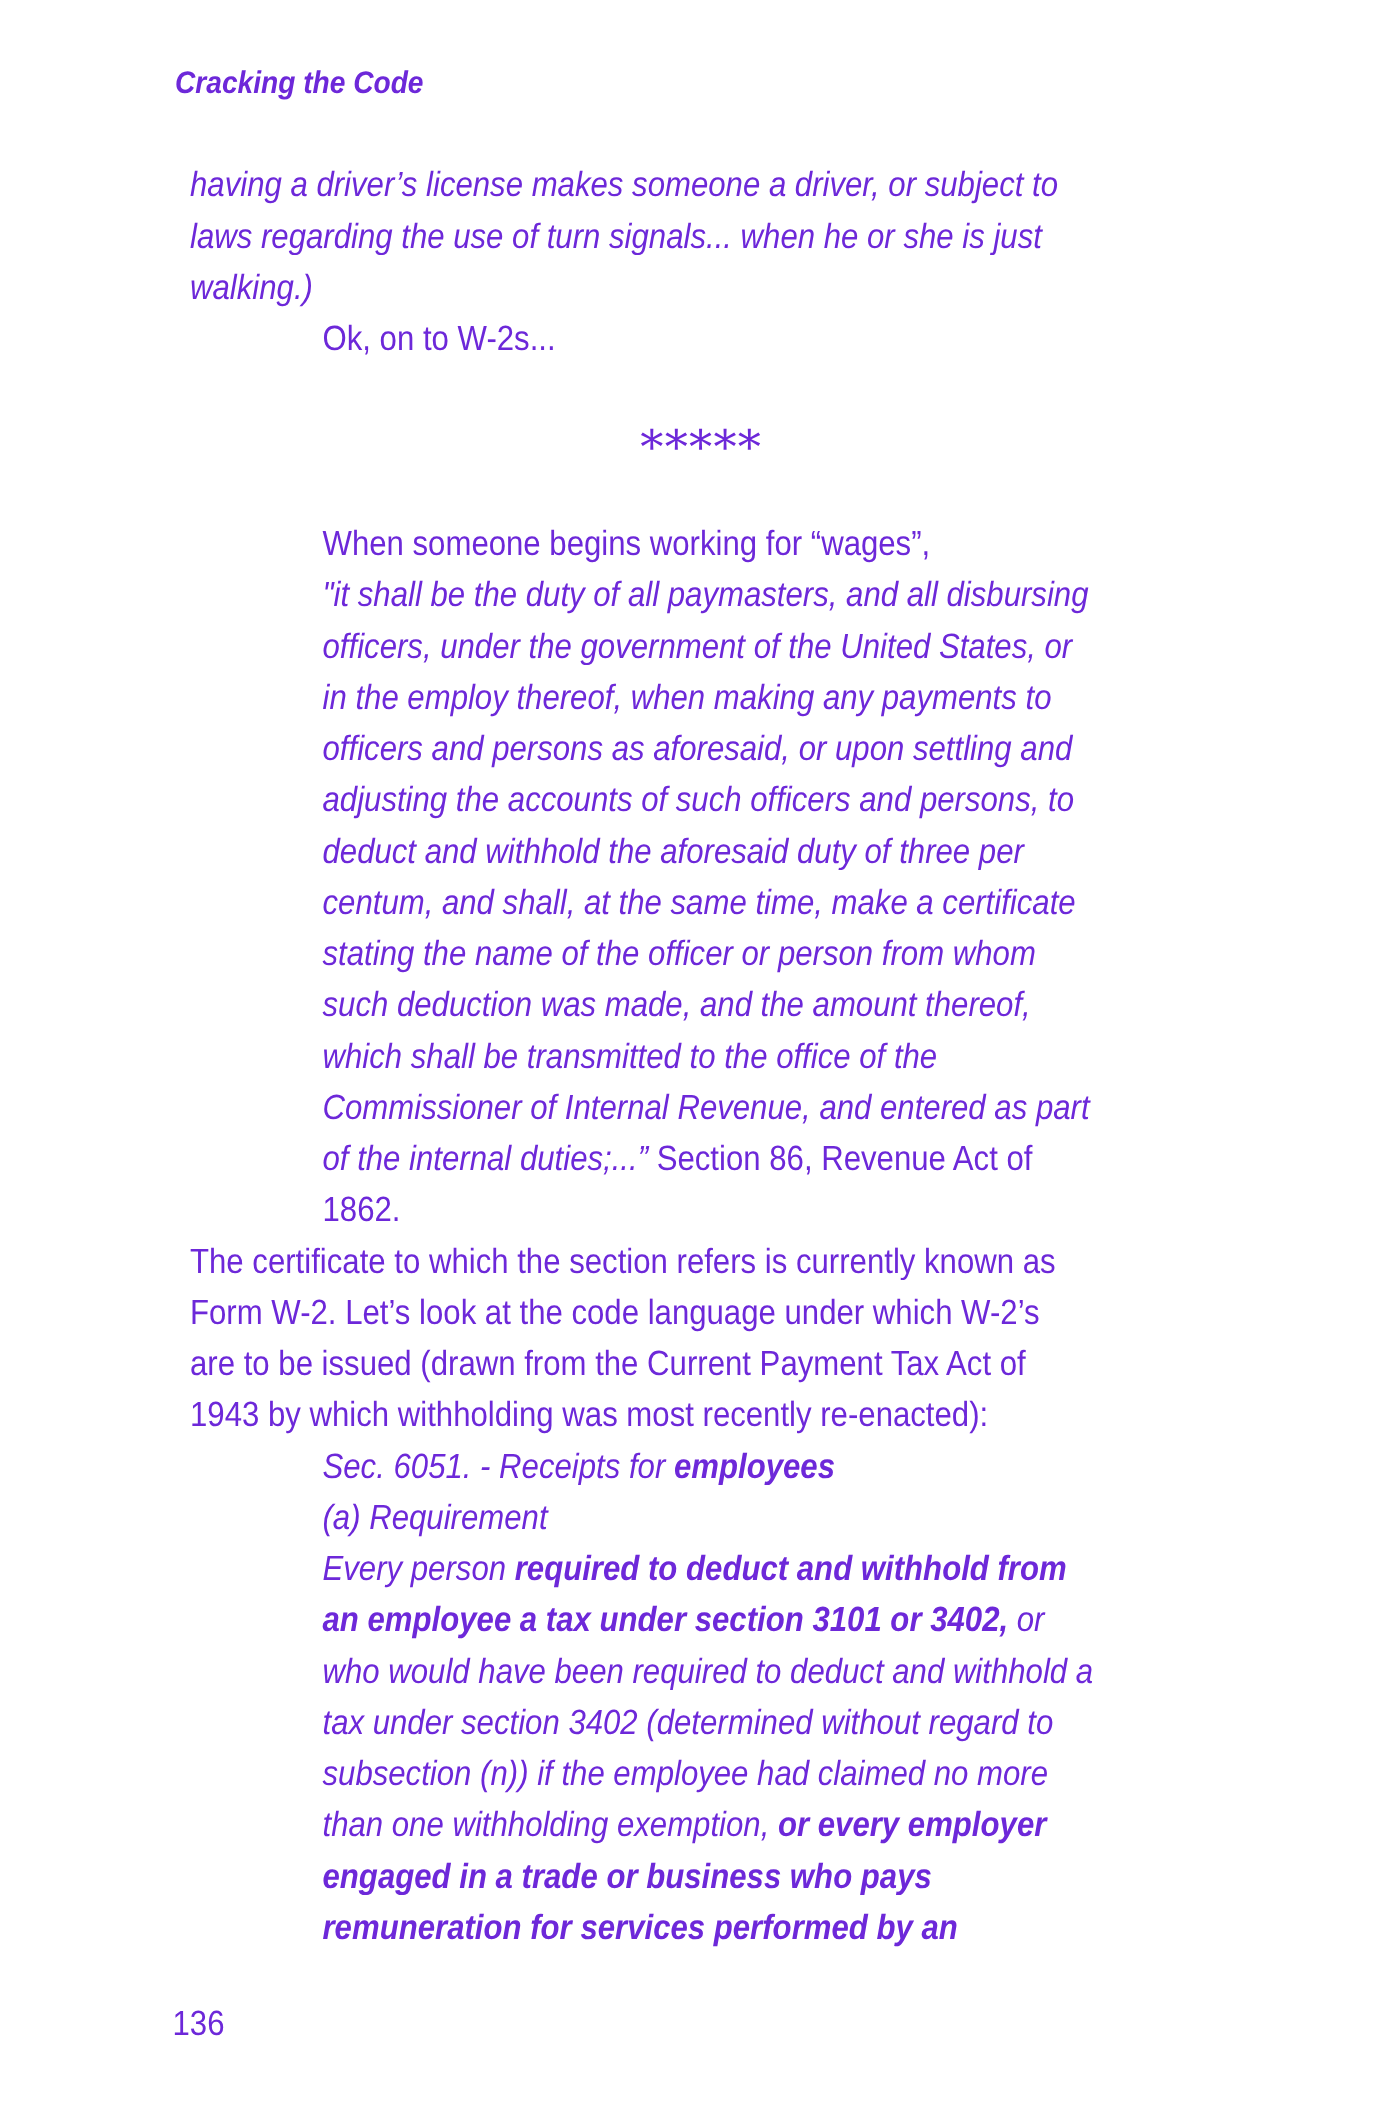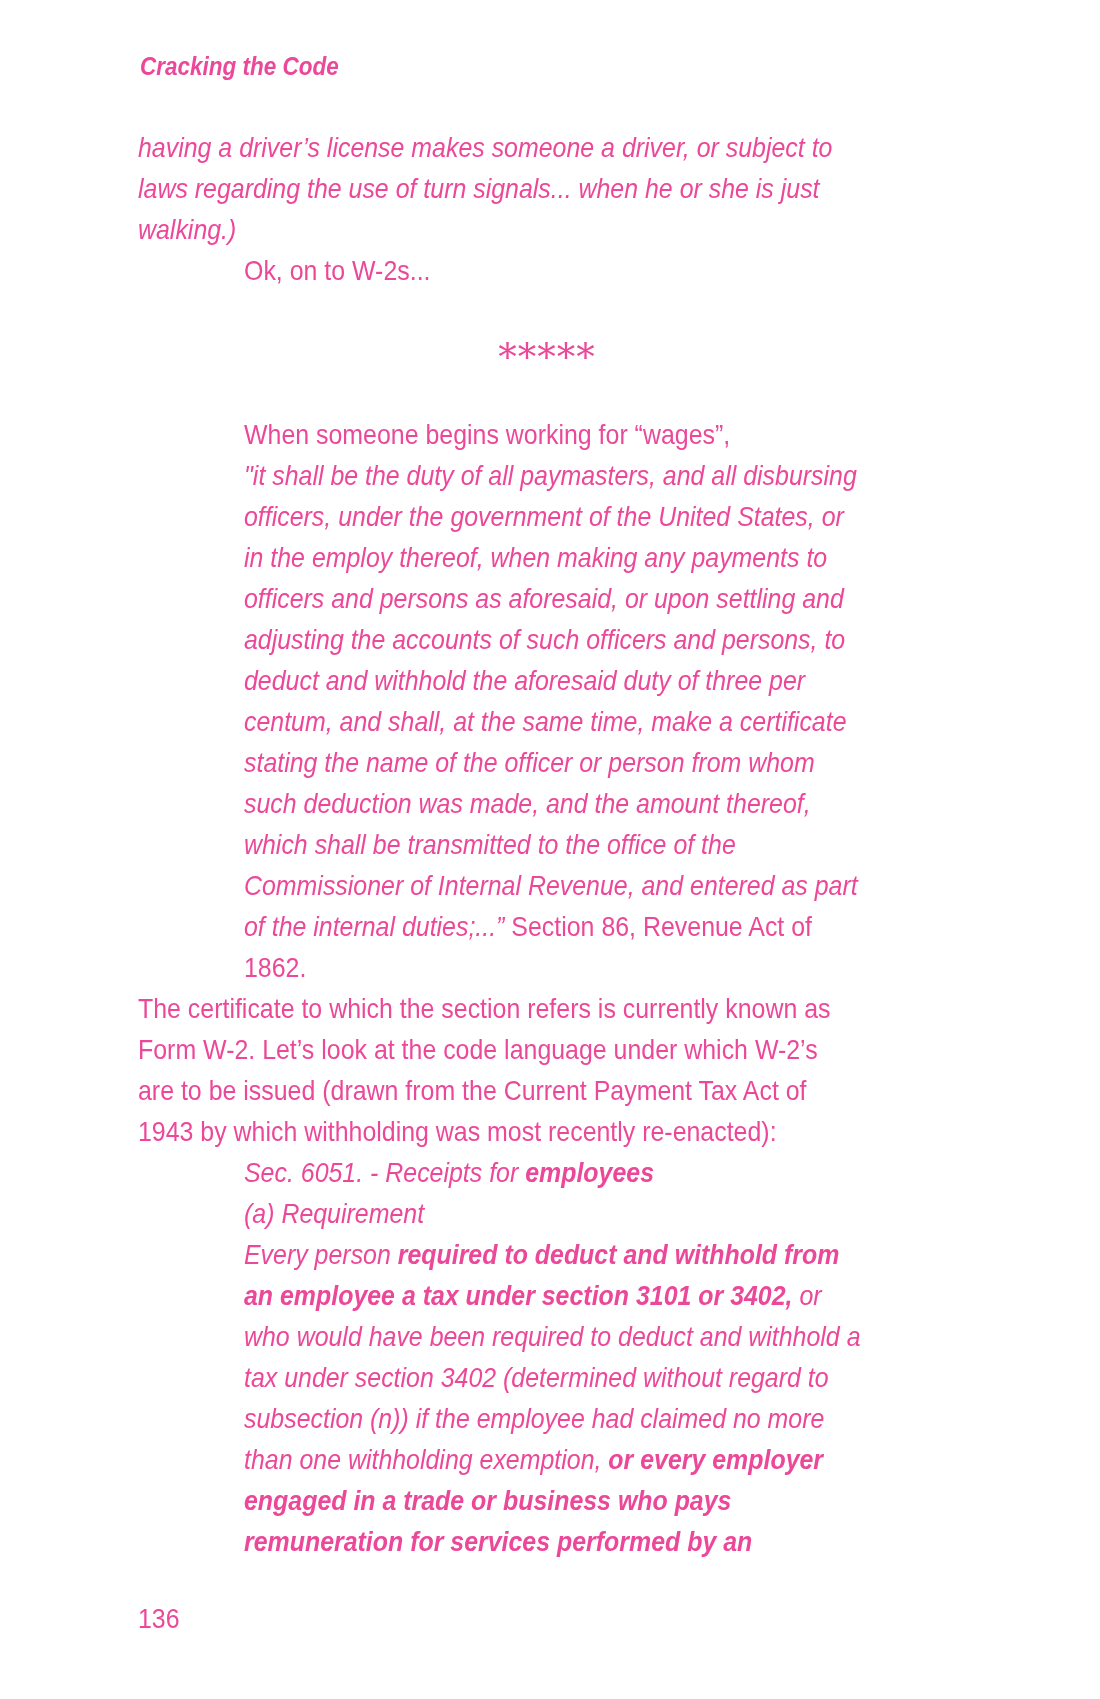--- a/index.html
+++ b/index.html
@@ -5,38 +5,38 @@
   html, body {
     margin: 0;
     padding: 0;
     background: #ffffff;
   }
   .page {
     position: relative;
     width: 940px;
     height: 1699px;
     background: #ffffff;
-    color: #ec4899;
+    color: #6d28d9;
     font-family: "Liberation Sans", sans-serif;
     overflow: hidden;
   }
   .running-header {
     position: absolute;
     left: 140px;
     top: 52px;
     font-size: 25px;
     font-weight: bold;
     font-style: italic;
     white-space: nowrap;
     transform: scaleX(0.90);
     transform-origin: 0 0;
   }
   .text-column {
     position: absolute;
-    left: 138px;
+    left: 152px;
     top: 127px;
     width: 800px;
   }
   .line {
     height: 41px;
     line-height: 41px;
     font-size: 28px;
     white-space: nowrap;
     transform-origin: 0 0;
   }

